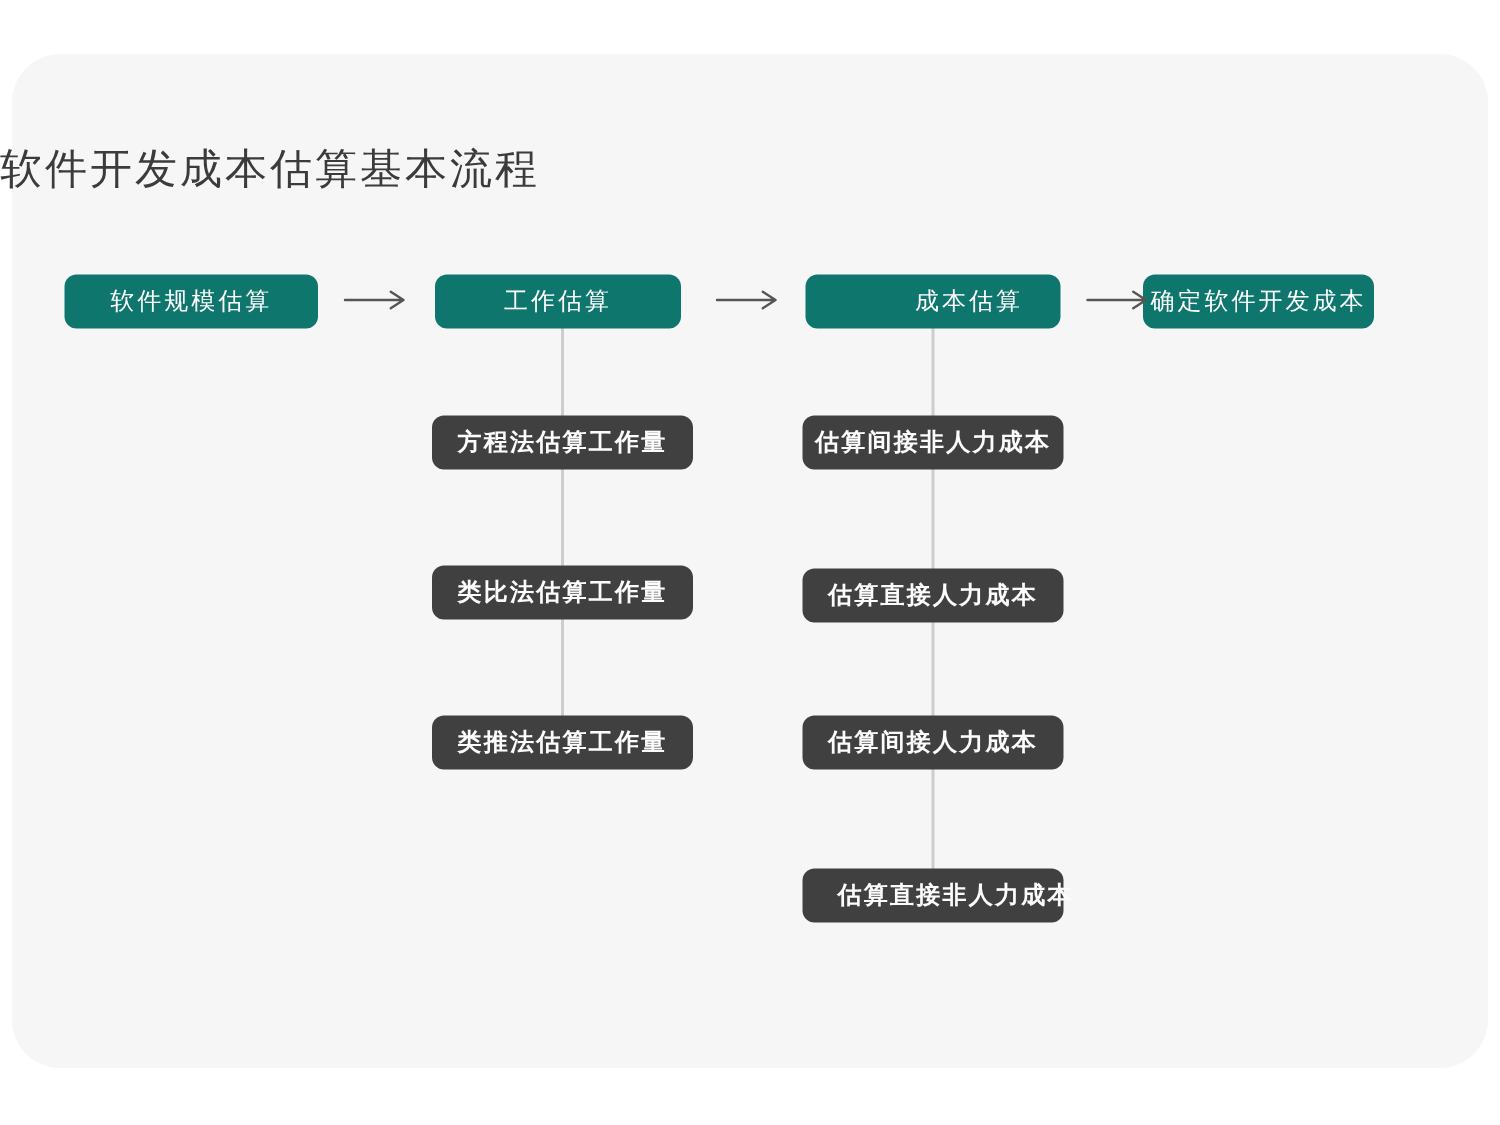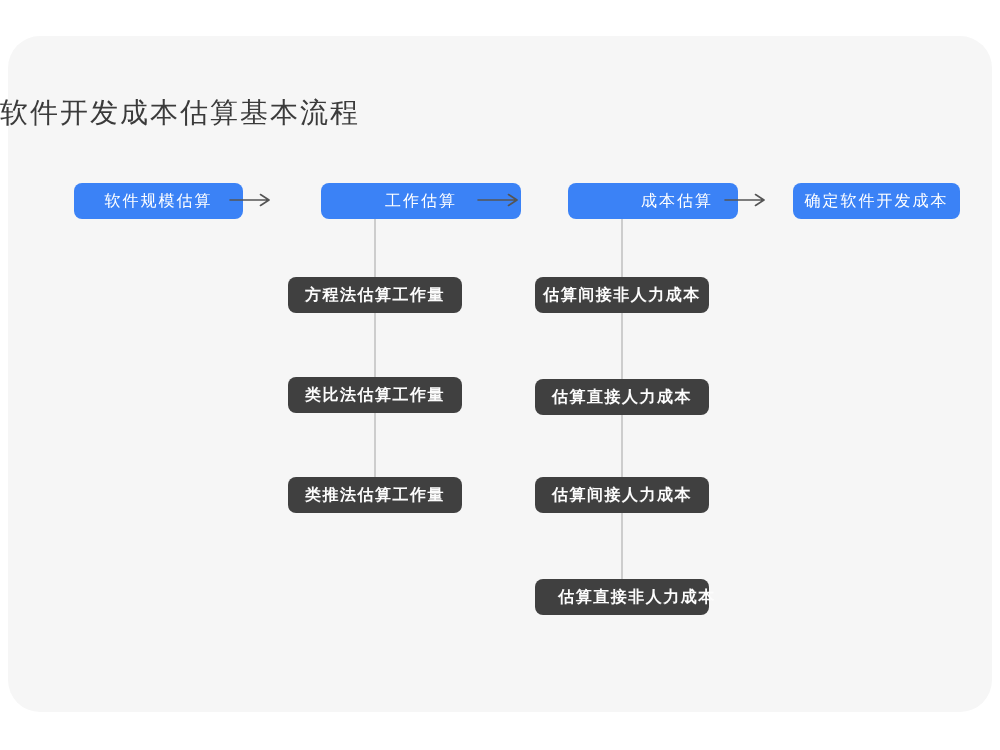--- a/index.html
+++ b/index.html
@@ -31,38 +31,38 @@
     height: 36px;
     border-radius: 8px;
     display: flex;
     align-items: center;
     justify-content: center;
     font-size: 16px;
     letter-spacing: 2px;
     z-index: 2;
     white-space: nowrap;
   }
-  .node.primary { background: #3b82f6; color: #ffffff; margin-left: 31px; }
+  .node.primary { background: #0f766e; color: #ffffff; }
   .node.secondary { background: #404040; color: #fcfcfc; letter-spacing: 1.5px; font-weight: bold; }
   .vline {
     position: absolute;
     width: 2px;
     background: #cdcdcd;
     z-index: 1;
   }
   .arrow {
     position: absolute;
     width: 44px; height: 20px;
     z-index: 2;
   }
   
   #step-0 { left: 43px;  top: 183px; width: 169px; }
-  #step-1 { left: 290px; top: 183px; width: 200px; }
+  #step-1 { left: 290px; top: 183px; width: 164px; }
   #step-2 { left: 537px; top: 183px; width: 170px; padding-left: 48px; }
-  #step-3 { left: 762px; top: 183px; width: 167px; justify-content: center; }
+  #step-3 { left: 762px; top: 183px; width: 154px; justify-content: center; }
   
   #arrow-0 { left: 228px; top: 190px; }
   #arrow-1 { left: 476px; top: 190px; }
   #arrow-2 { left: 723px; top: 190px; }
   
   #vline-work { left: 374px; top: 218px; height: 277px; }
   #vline-cost { left: 621px; top: 218px; height: 380px; }
   
   .work-method { left: 288px; width: 174px; }
   #work-0 { top: 277px; }

